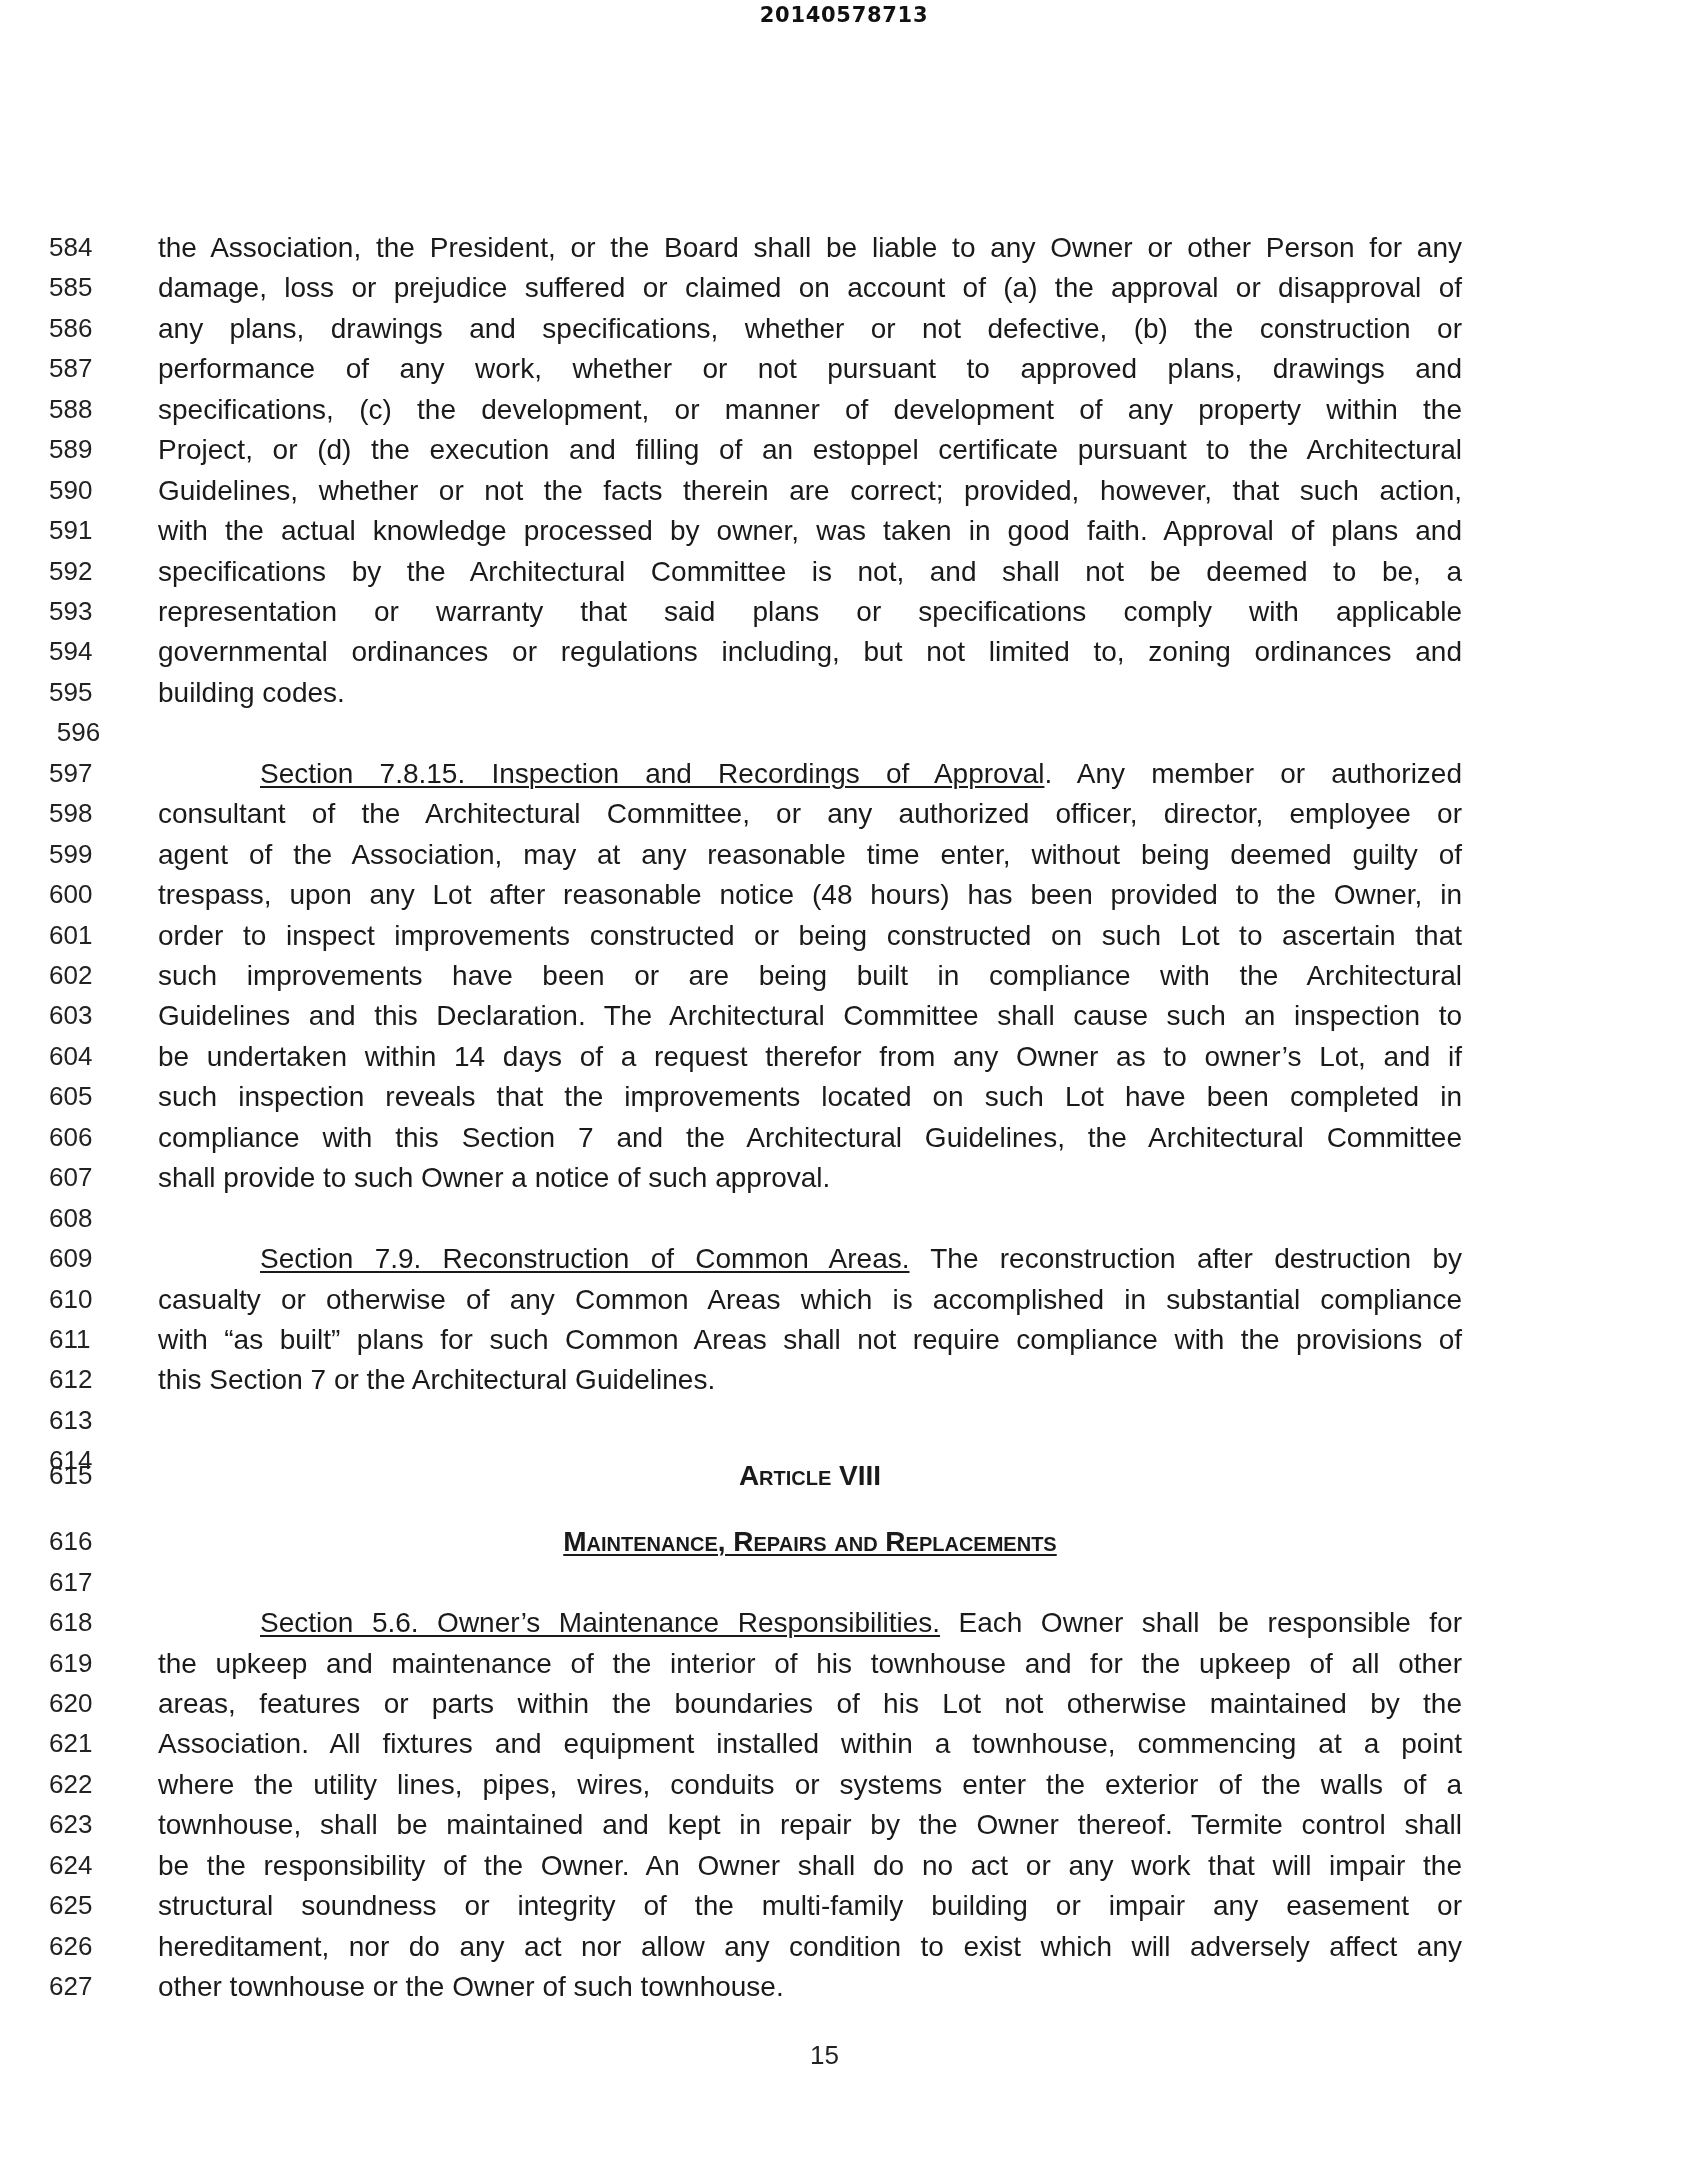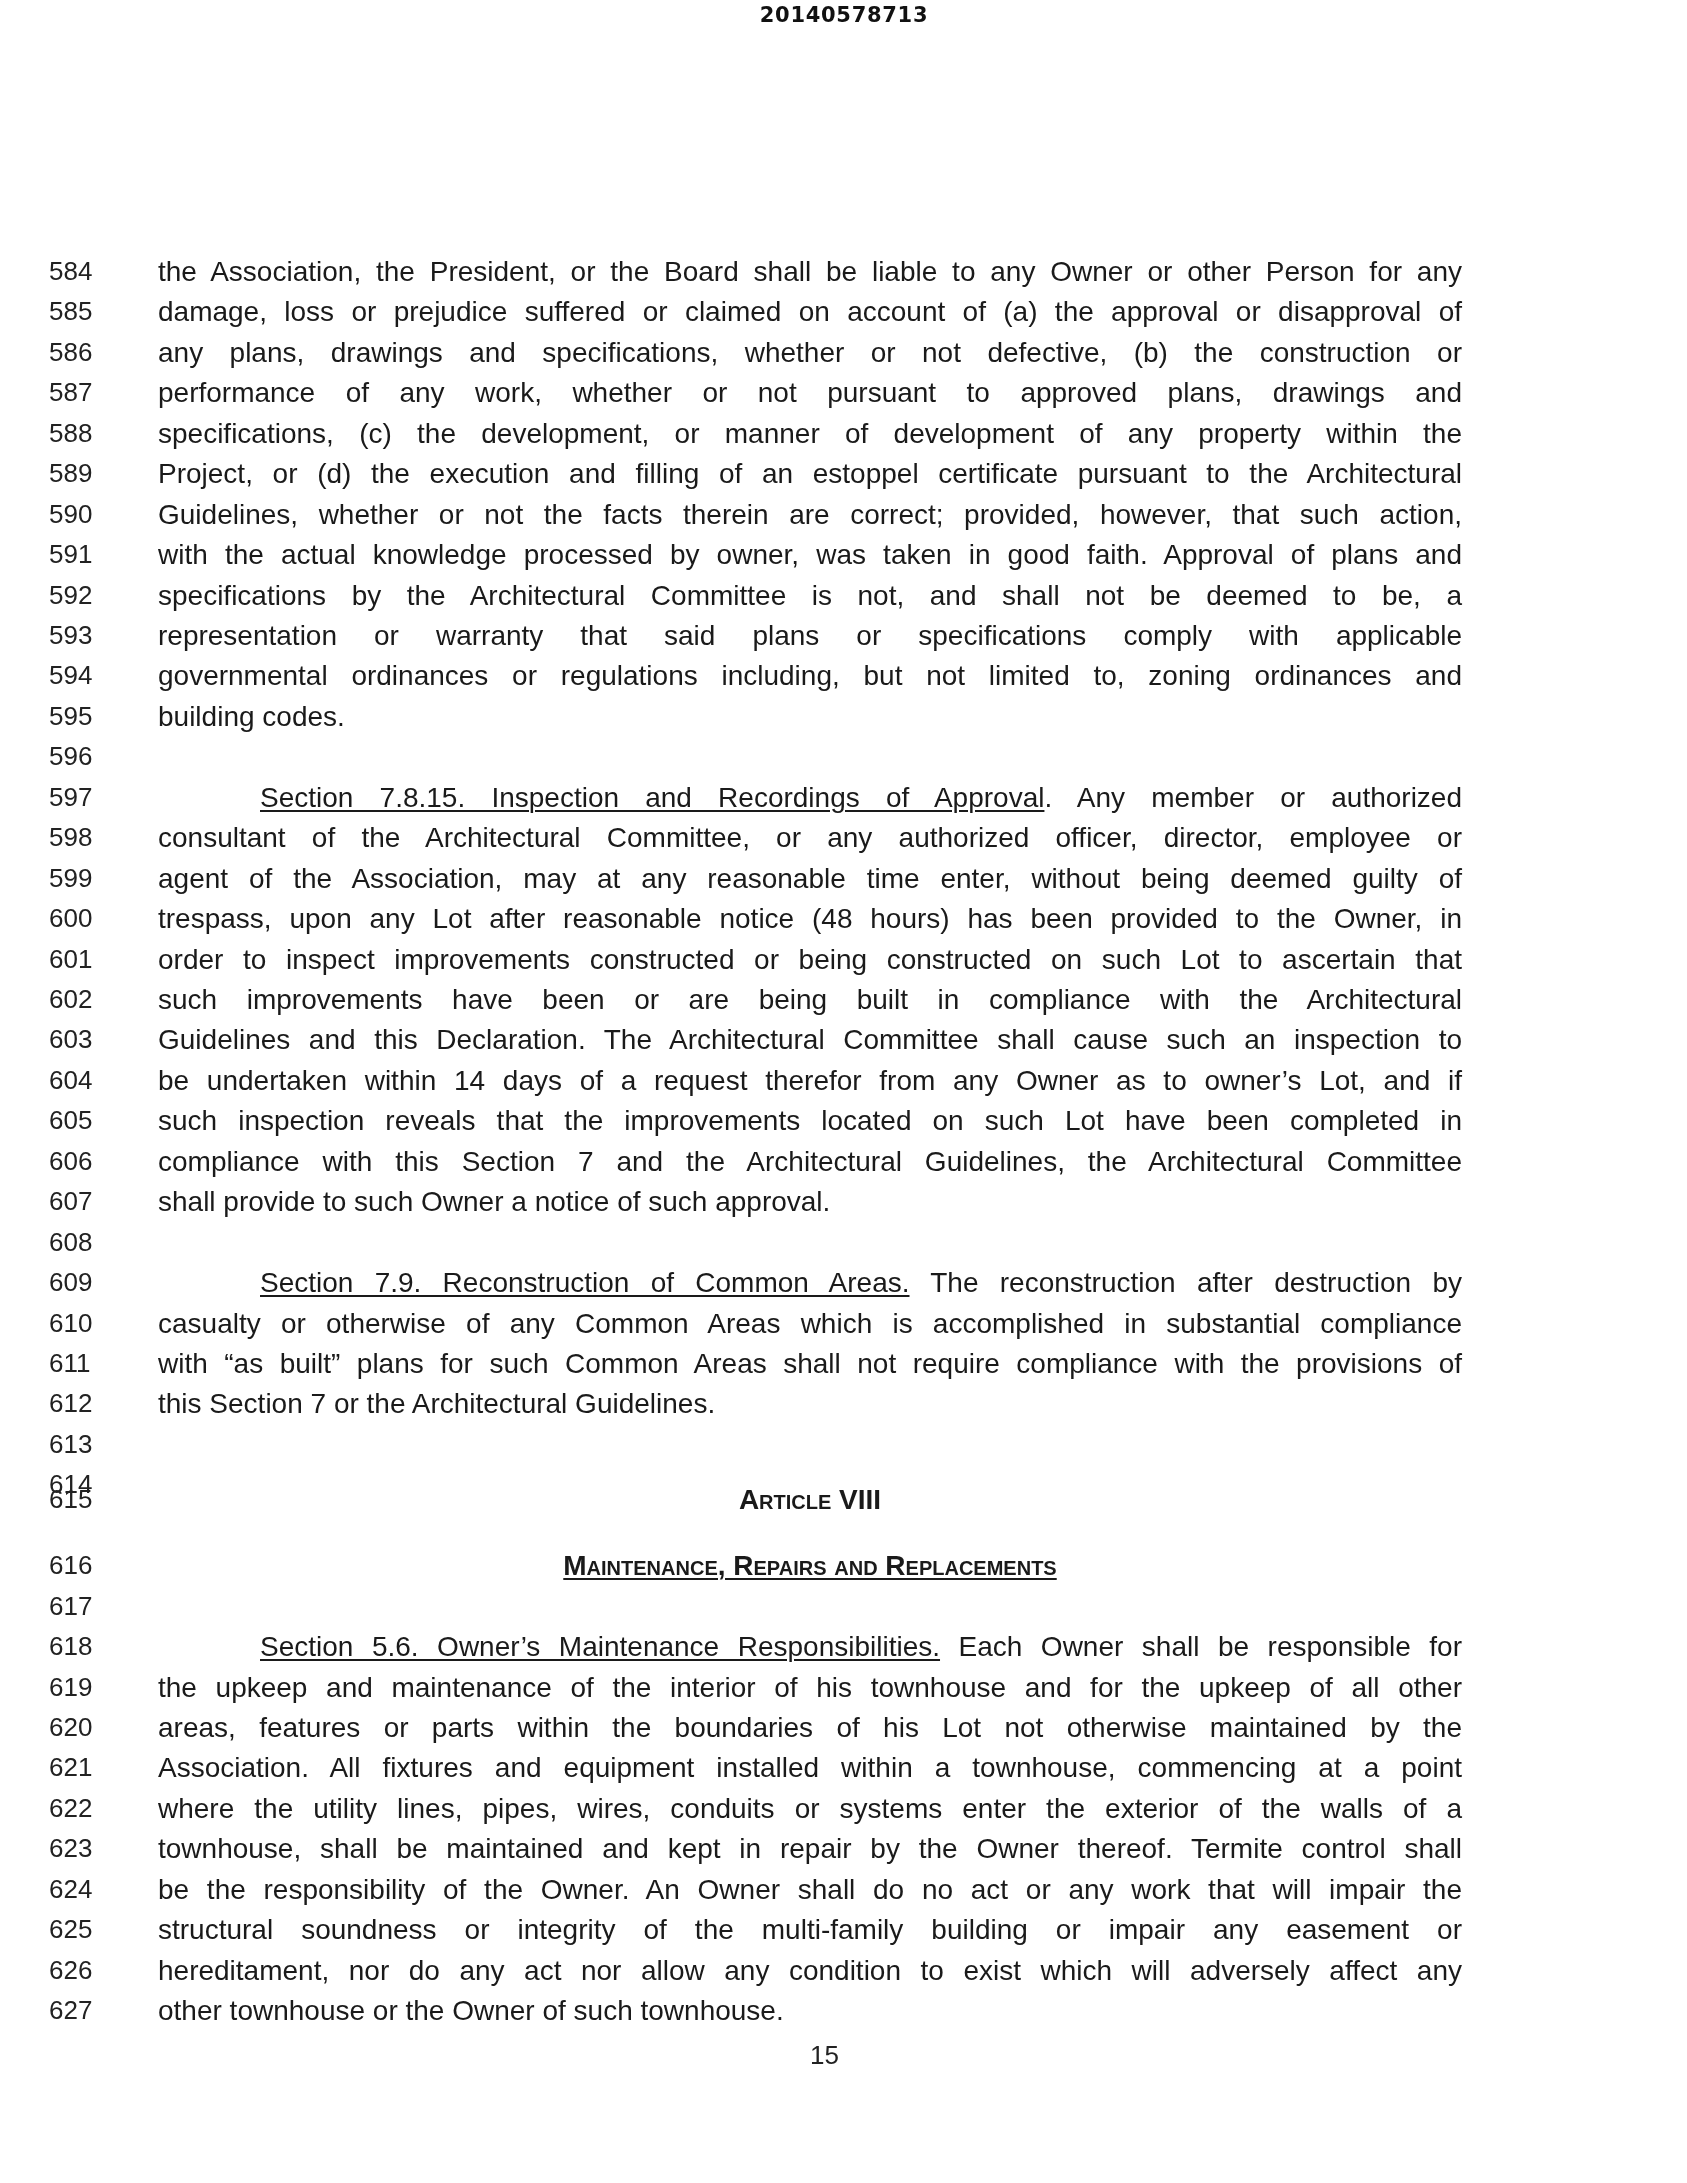--- a/index.html
+++ b/index.html
@@ -1,20 +1,20 @@
 <!DOCTYPE html>
 <html style="font-size:10.5px"><head>
 <meta charset="utf-8">
 <style>
   html, body { margin: 0; padding: 0; background: #ffffff; }
   body { width: 1688px; height: 2183px; position: relative; overflow: hidden;
          font-family: "Liberation Sans", "DejaVu Sans", sans-serif; color: #1a1a1a; }
   .header-num { position: absolute; top: 2.6px; left: 0; width: 1688px; text-align: center;
          font-family: "DejaVu Sans", sans-serif; font-weight: bold; font-size: 21px; letter-spacing: 0.7px; color: #111; }
-  .line { position: absolute; left: 0; width: 1676px; height: 40px; margin-top: 24px; }
+  .line { position: absolute; left: 0; width: 1676px; height: 40px; }
   .ln { position: absolute; left: 49px; width: 59px; font-size: 26px; color: #222; top: 0; }
   .txt { position: absolute; left: 158px; width: 1304px; font-size: 28px; top: 0; white-space: nowrap; color: #1a1a1a; }
   .txt.justify { text-align: justify; text-align-last: justify; white-space: normal; }
   .txt.indent { padding-left: 102px; box-sizing: border-box; }
   .u { text-decoration: underline; text-decoration-thickness: 2px; text-underline-offset: 3.3px; }
   .center { text-align: center; left: 158px; width: 1304px; }
   .smallcaps { font-variant: small-caps; font-weight: bold; }
   .pagenum { position: absolute; top: 2040px; left: 0; width: 1649px; text-align: center; font-size: 26px; color: #222; }
 </style>
 </head>
@@ -64,21 +64,21 @@
       <div class="txt justify"><span>representation or warranty that said plans or specifications comply with applicable</span></div>
     </div>
     <div class="line" style="top: 636px;">
       <span class="ln">594</span>
       <div class="txt justify"><span>governmental ordinances or regulations including, but not limited to, zoning ordinances and</span></div>
     </div>
     <div class="line" style="top: 677px;">
       <span class="ln">595</span>
       <div class="txt"><span>building codes.</span></div>
     </div>
-    <div class="line" style="top: 717px;">
+    <div class="line" style="top: 717px; text-align: center;">
       <span class="ln">596</span>
       <div class="txt"><span></span></div>
     </div>
     <div class="line" style="top: 758px;">
       <span class="ln">597</span>
       <div class="txt justify indent"><span class="u">Section 7.8.15.  Inspection and Recordings of Approval</span><span>. Any member or authorized</span></div>
     </div>
     <div class="line" style="top: 798px;">
       <span class="ln">598</span>
       <div class="txt justify"><span>consultant of the Architectural Committee, or any authorized officer, director, employee or</span></div>

